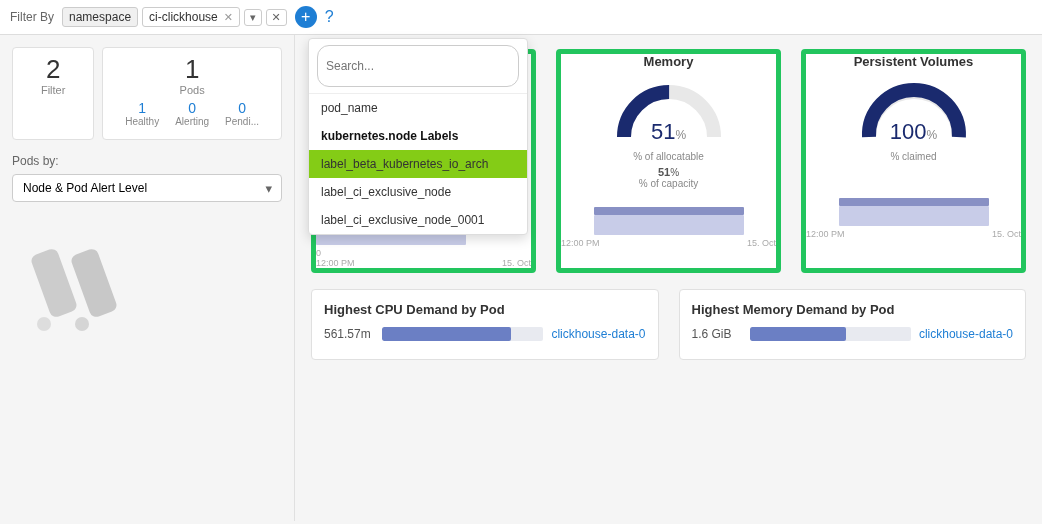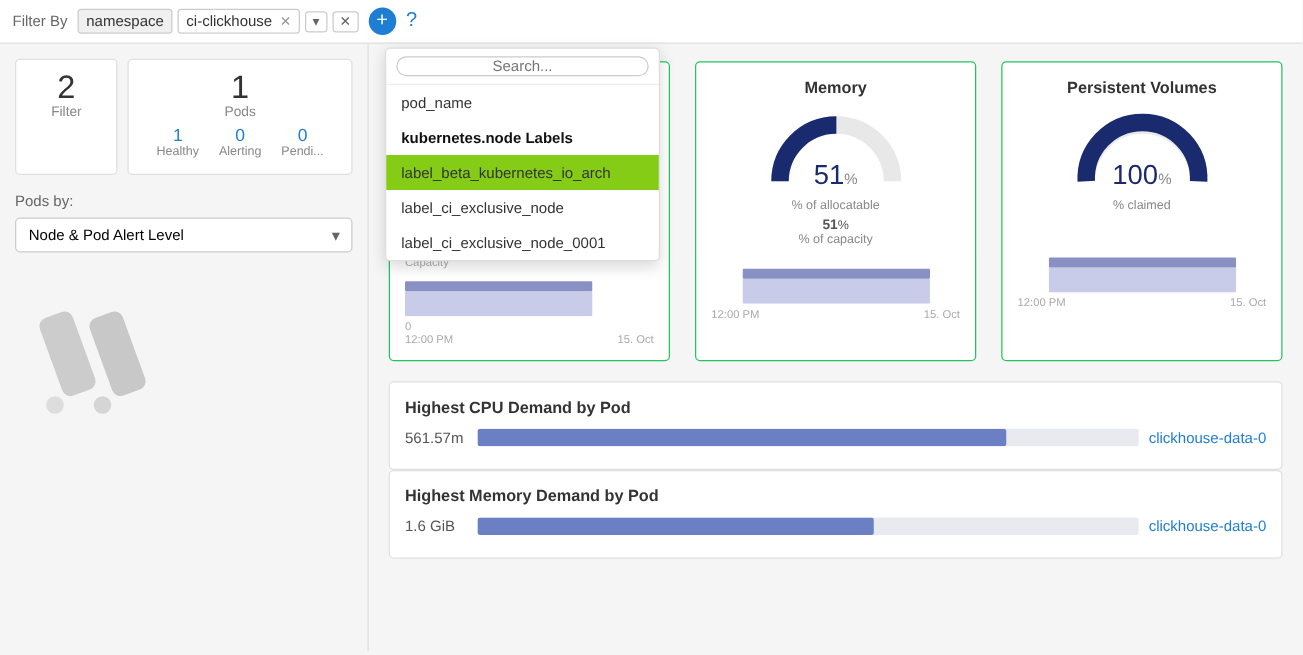--- a/index.html
+++ b/index.html
@@ -35,21 +35,21 @@
     
     .dropdown-overlay {
       position: absolute; top: 38px; left: 308px; background: #fff;
       border: 1px solid #ddd; border-radius: 4px; box-shadow: 0 4px 12px rgba(0,0,0,0.15);
       width: 220px; z-index: 200;
     }
     .dropdown-search {
       padding: 6px 8px; border-bottom: 1px solid #eee;
     }
     .dropdown-search input {
-      width: 100%; border: 1px solid #ccc; border-radius: 12px; padding: 0 8px; font-size: 12px; outline: none; text-align: center;
+      width: 100%; border: 1px solid #ccc; border-radius: 12px; padding: 13px 8px; font-size: 12px; outline: none;
     }
     .dropdown-item {
       padding: 7px 12px; cursor: pointer; font-size: 12px; color: #333;
     }
     .dropdown-item:hover, .dropdown-item.highlighted { background: #84cc16; }
     .dropdown-item.section-header { font-weight: 600; color: #111; }
 
     
     .main { display: flex; height: calc(524px - 38px); }
 
@@ -82,28 +82,28 @@
       content: '▾'; position: absolute; right: 10px; top: 50%; transform: translateY(-50%); color: #666; pointer-events: none;
     }
 
     
     .error-area { margin-top: 30px; padding: 10px; }
 
     
     .right-content { flex: 1; padding: 14px 16px; overflow: hidden; }
 
     .metrics-row { display: flex; gap: 20px; margin-bottom: 16px; }
-    .metric-card { flex: 1; background: #fff; border: 1px solid #22c55e; border-radius: 4px; padding: 12px; }
+    .metric-card { flex: 1; background: #fff; border: 5px solid #22c55e; border-radius: 4px; }
 
     
     .donut-wrap { display: flex; flex-direction: column; align-items: center; }
     .donut-title { font-size: 13px; font-weight: 600; margin-bottom: 8px; color: #333; }
 
     
-    .bottom-row { display: flex; margin-top: 4px; flex-direction: column; }
+    .bottom-row { display: flex; gap: 20px; margin-top: 4px; }
     .demand-card { flex: 1; background: #fff; border: 1px solid #e0e0e0; border-radius: 4px; padding: 12px; }
     .demand-title { font-size: 13px; font-weight: 600; margin-bottom: 10px; color: #333; }
     .demand-row { display: flex; align-items: center; gap: 8px; margin-bottom: 6px; }
     .demand-value { font-size: 12px; color: #555; min-width: 50px; }
     .demand-bar-wrap { flex: 1; height: 14px; background: #e8eaf0; border-radius: 2px; overflow: hidden; }
     .demand-bar { height: 100%; background: #6b7fc4; border-radius: 2px; }
     .demand-pod { font-size: 12px; color: #1e7ed4; }
 
     .metrics-center { text-align: center; }
   </style>

